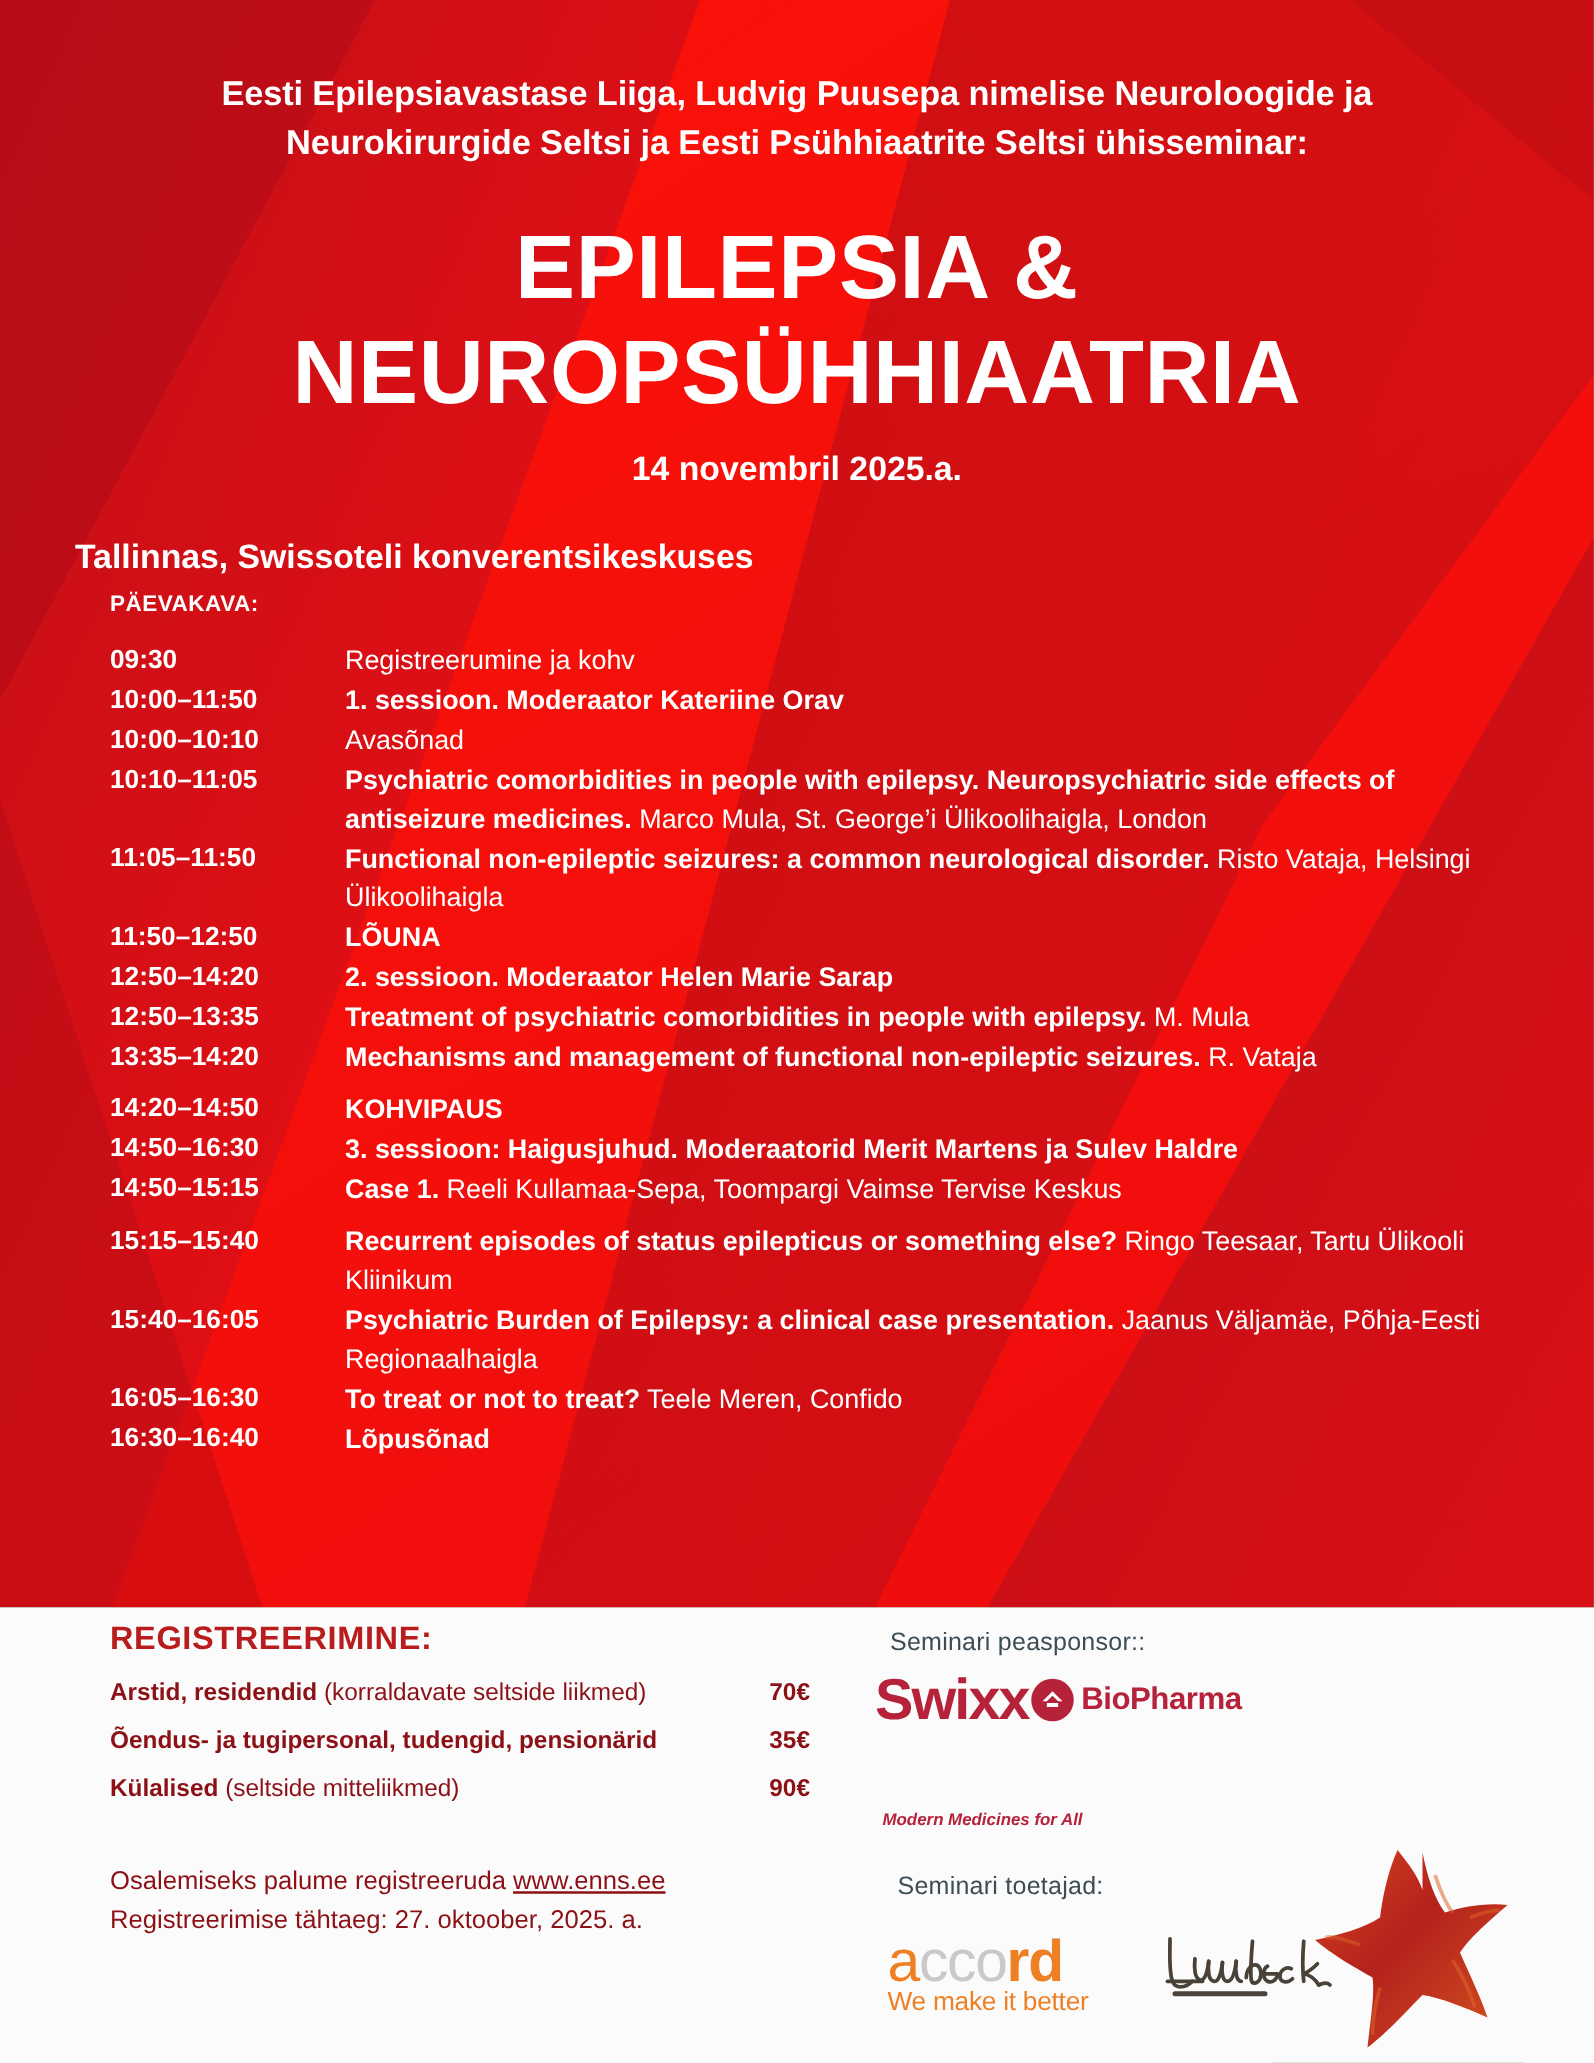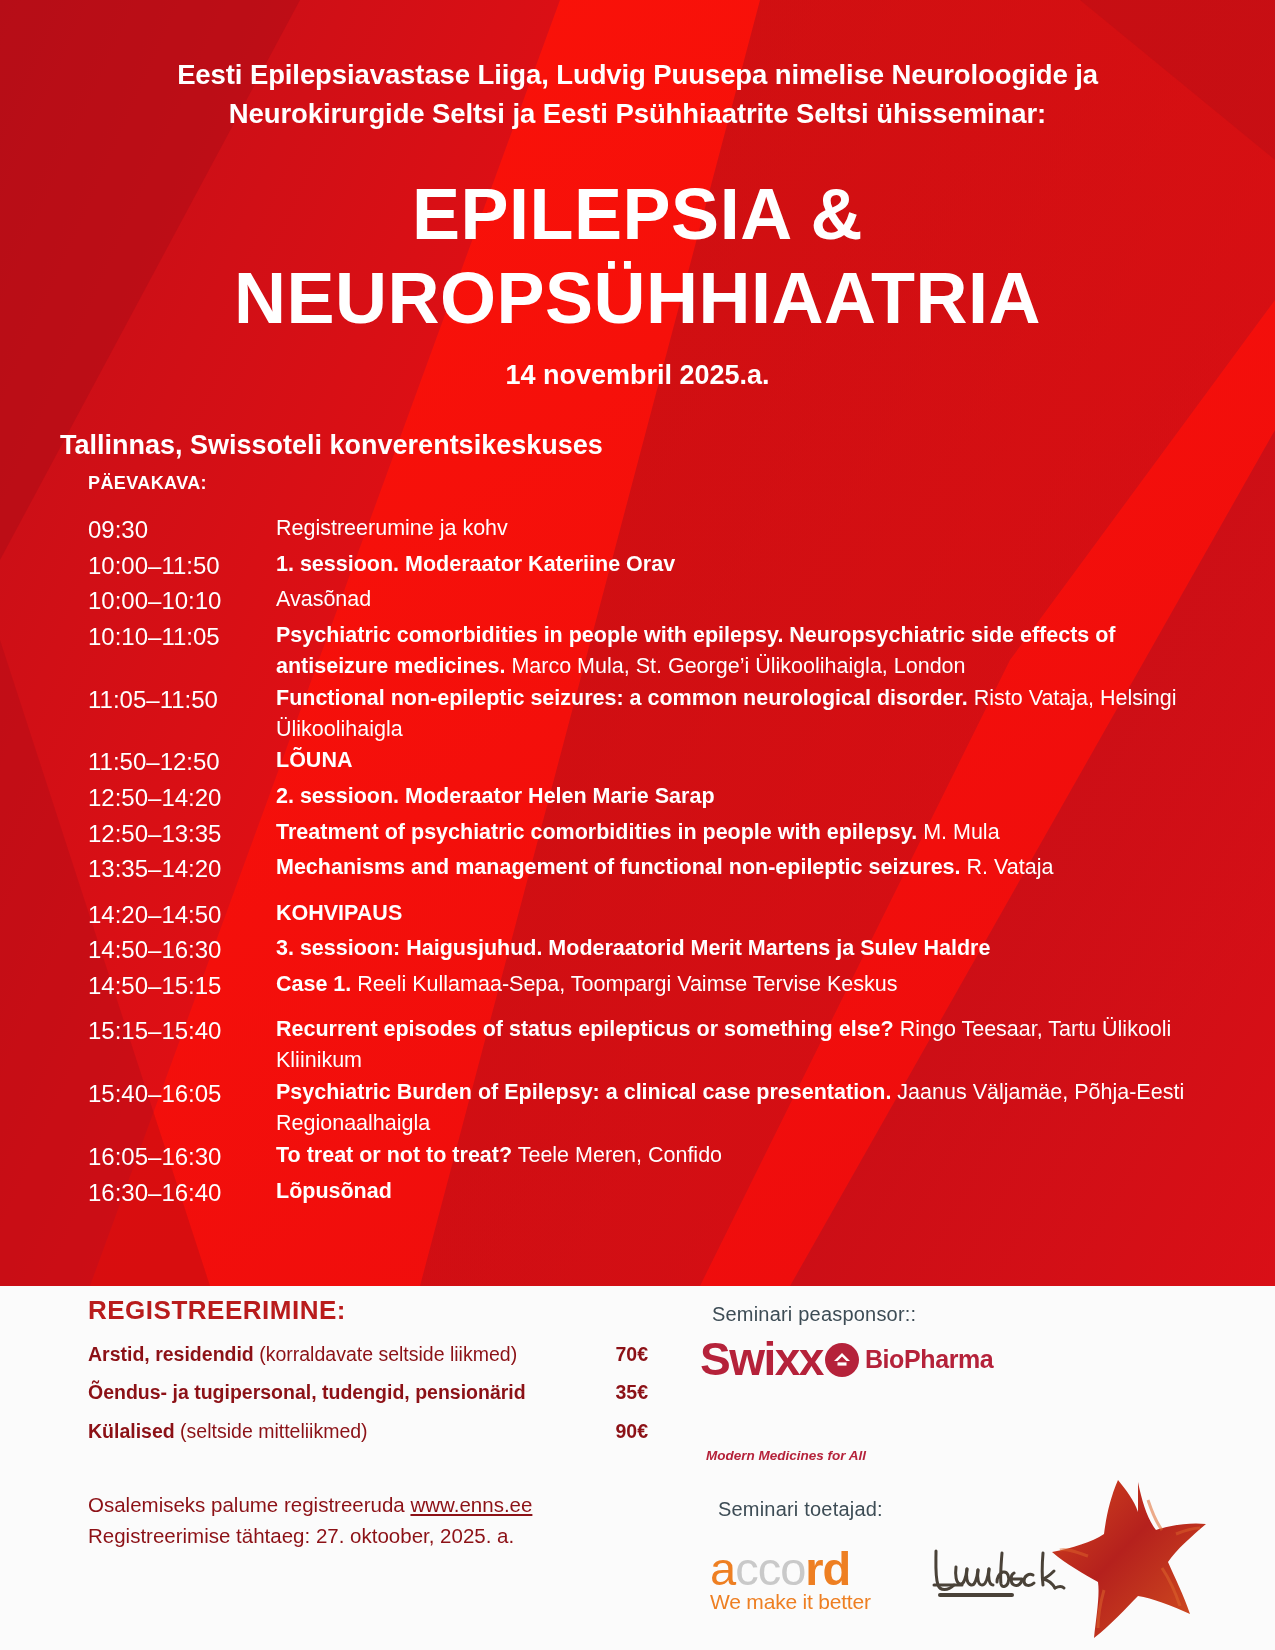--- a/index.html
+++ b/index.html
@@ -92,22 +92,22 @@
     width: 1120px;
   }
   .agenda-row {
     display: flex;
     align-items: flex-start;
     margin-bottom: 1px;
   }
   .agenda-row.gap-before { margin-top: 11px; }
   .agenda-time {
     flex: 0 0 188px;
-    font-size: 24px;
-    font-weight: normal;
+    font-size: 21px;
+    font-weight: bold;
     line-height: 1.44;
     white-space: nowrap;
   }
   .agenda-desc {
     flex: 1 1 auto;
     font-size: 21.5px;
     line-height: 1.44;
     font-weight: normal;
   }
   .agenda-desc .b { font-weight: bold; }

